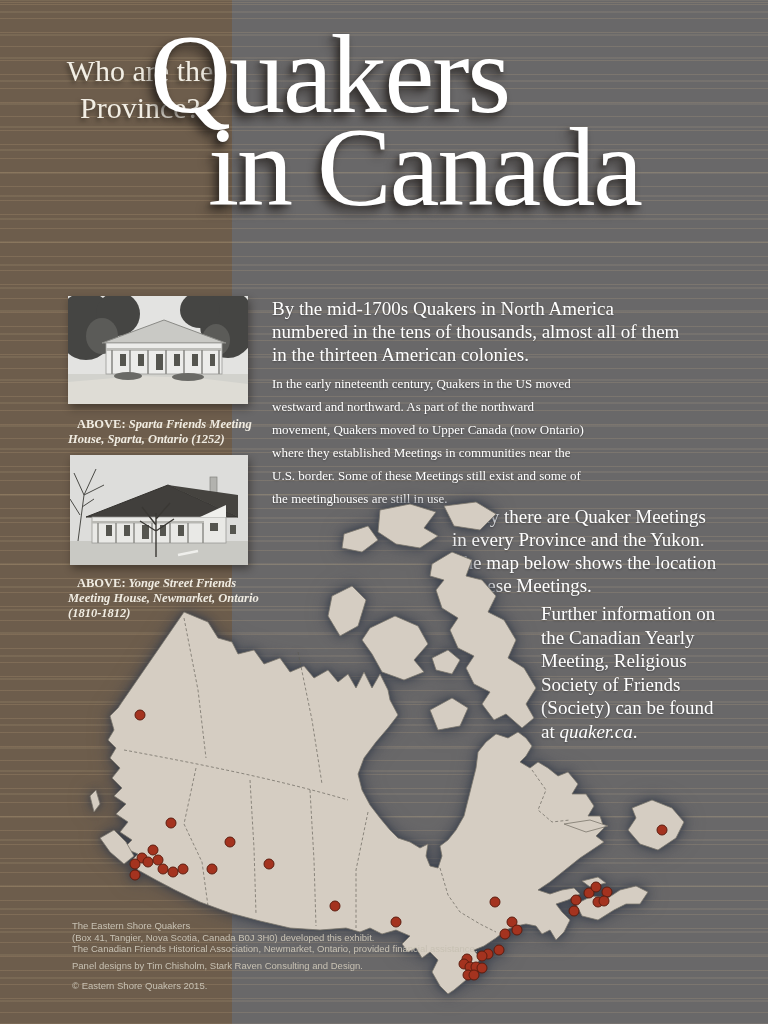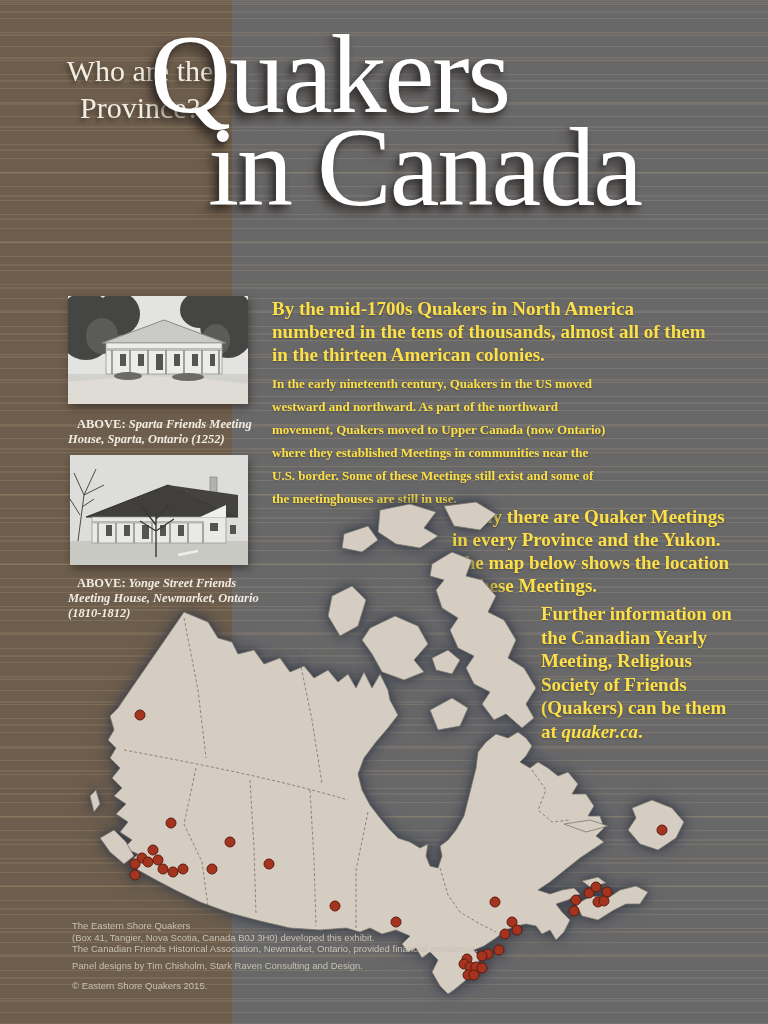--- a/index.html
+++ b/index.html
@@ -45,21 +45,21 @@
     position:absolute; left:68px; width:192px;
     color:#f0ece2; font-size:12.5px; line-height:15px;
     font-weight:bold;
   }
   .caption .cap-label{ font-style:normal;margin-left:9px; }
   .caption .cap-text{ font-style:italic; }
   #caption1{ top:417px; }
   #caption2{ top:576px; }
   
   .para{
-    position:absolute; color:#fde047; font-weight:bold;
+    position:absolute; color:#ffffff; font-weight:normal;
     white-space:pre-line; text-shadow:0 1px 2px rgba(0,0,0,.3);
   }
   #para1{ left:272px; top:297px; font-size:19px; line-height:23px; width:450px; }
   #para2{ left:272px; top:372px; font-size:13px; line-height:23px; width:470px; }
   #para3{ left:452px; top:505px; font-size:19px; line-height:23px; width:290px; }
   #para4{ left:541px; top:602px; font-size:19px; line-height:23.5px; width:210px; }
   .italic{ font-style:italic; }
   
   .map-wrap{ position:absolute; left:80px; top:500px; width:620px; height:520px; }
   .map-wrap svg{
@@ -190,21 +190,21 @@
 U.S. border. Some of these Meetings still exist and some of
 the meetinghouses are still in use.</p>
   <p id="para3" class="para" style="margin:0;">Today there are Quaker Meetings
 in every Province and the Yukon.
 The map below shows the location
 of these Meetings.</p>
   <p id="para4" class="para" style="margin:0;"><span>Further information on
 the Canadian Yearly
 Meeting, Religious
 Society of Friends
-(Quakers) can be them
+(Society) can be found
 at </span><span class="italic">quaker.ca</span><span>.</span></p>
 
   <div class="map-wrap">
     <svg viewBox="0 0 620 520" preserveAspectRatio="none">
       <g>
 
         <path class="land" d="M104,112 L128,122 L138,138 L152,142 L158,154 L174,150 L184,164 L200,158 L210,172 L224,166 L234,178 L248,170 L258,182 L268,174 L276,188 L284,172 L292,188 L300,174 L308,190 L310,200
           L318,215 L308,228 L296,242 L284,258 L278,274 L282,290 L290,305 L300,318 L310,330 L318,338
           L330,342 L340,348 L348,344 L346,356 L350,366 L358,368 L362,356 L360,346 L368,340
           L376,330 L384,316 L388,300 L392,284 L396,268 L398,252

